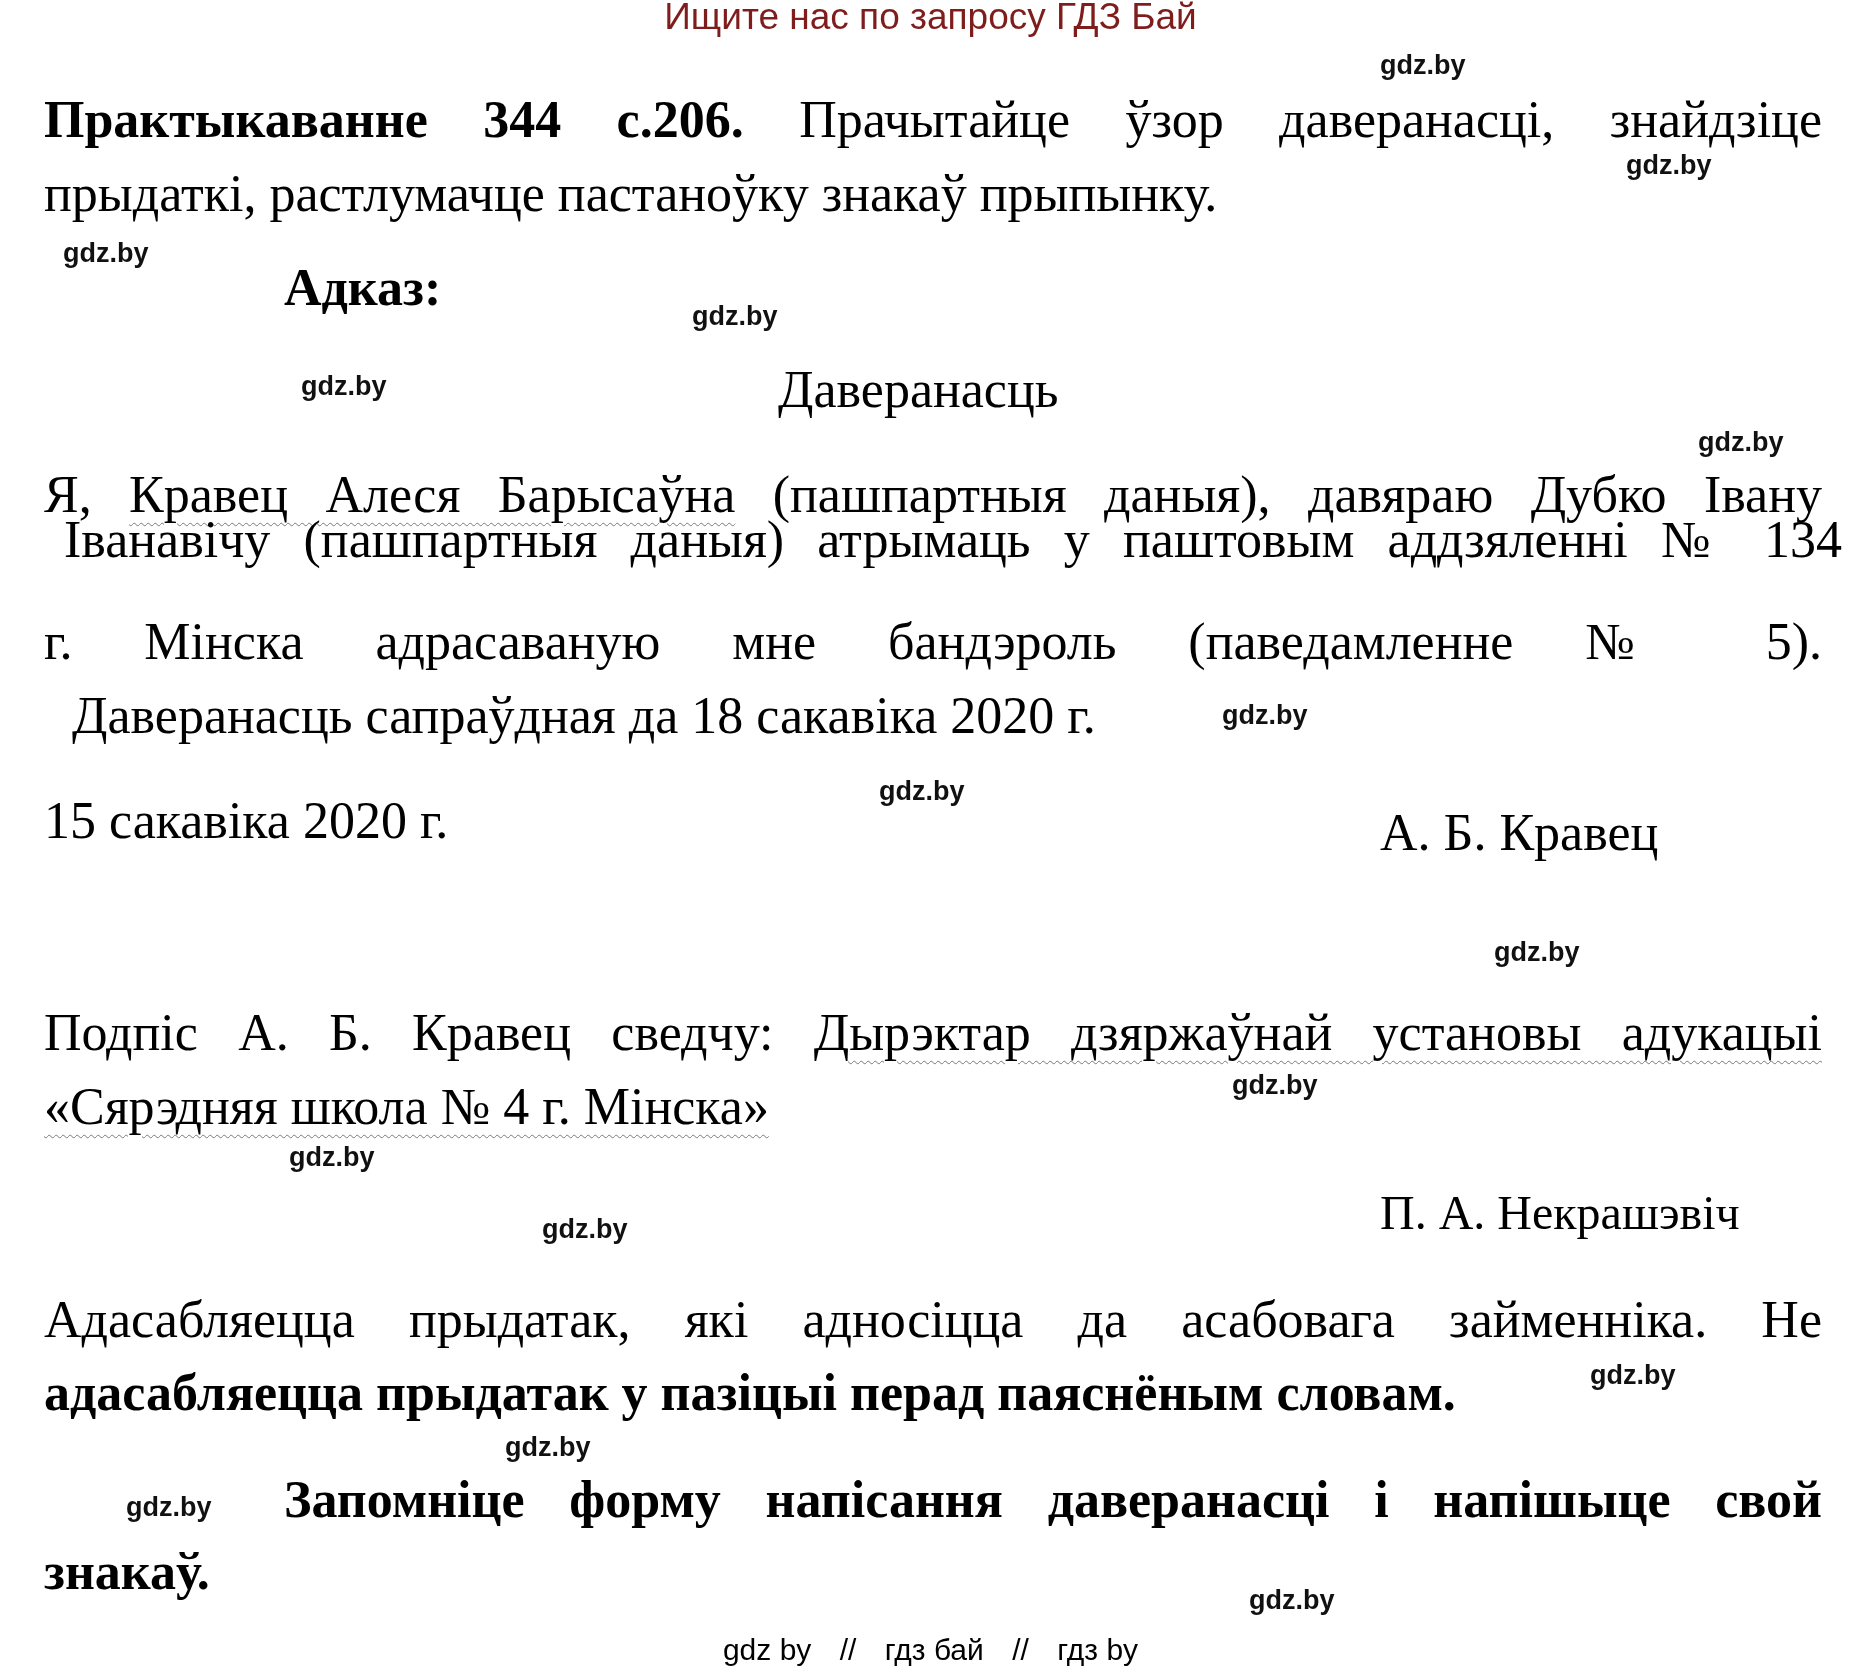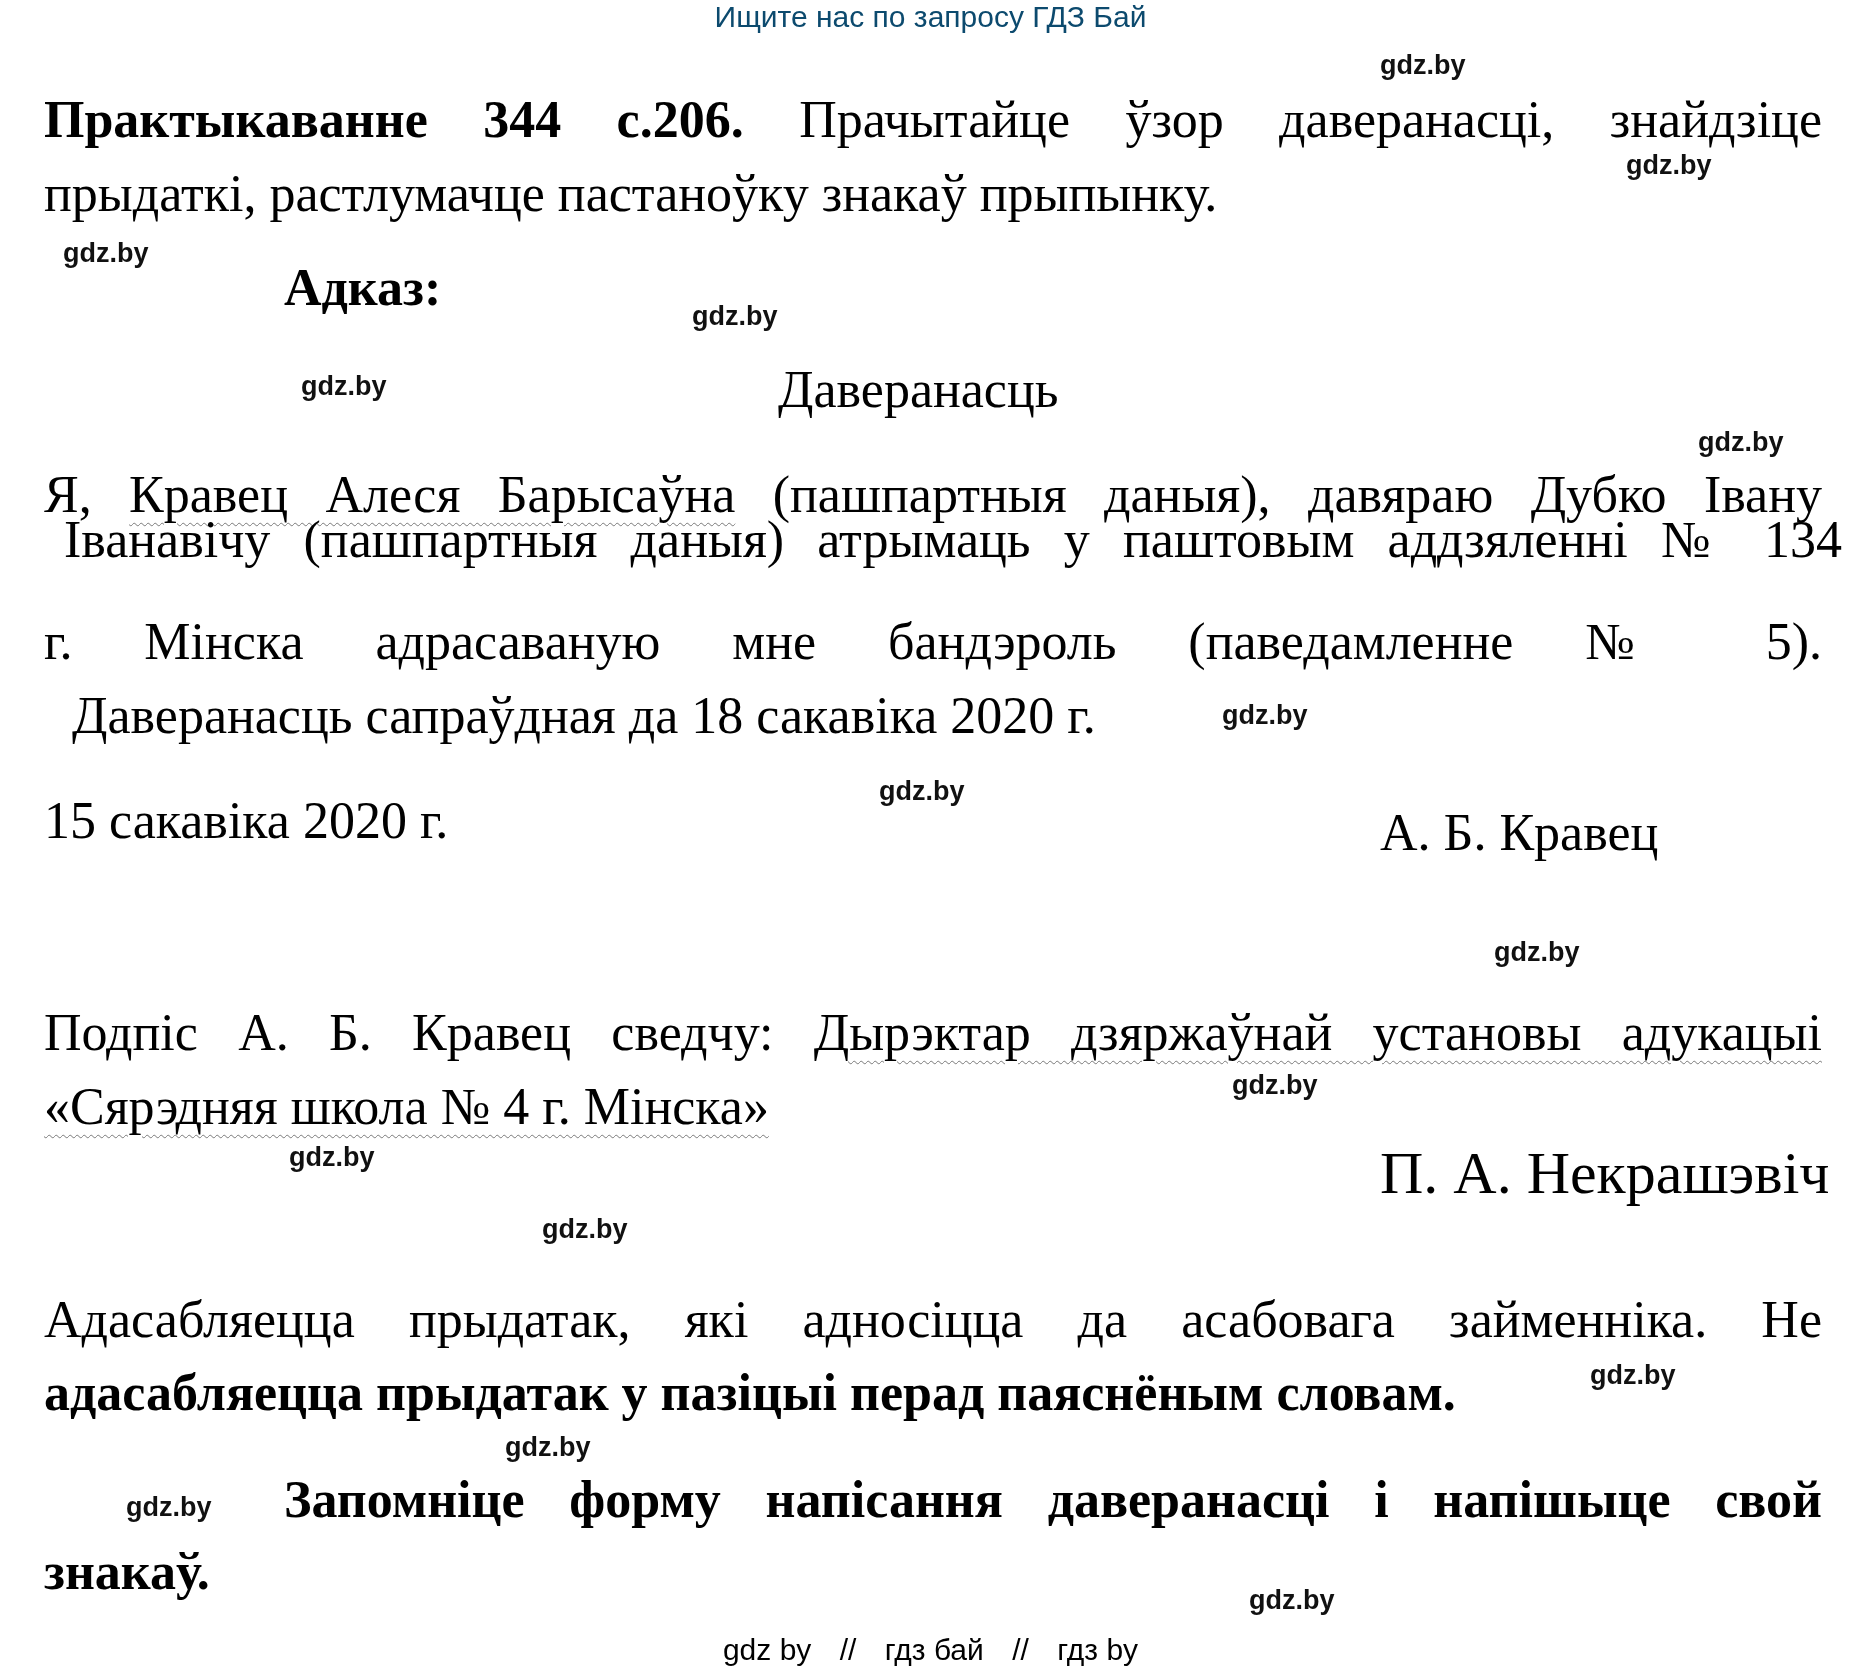--- a/index.html
+++ b/index.html
@@ -1,20 +1,20 @@
 <!DOCTYPE html>
 <html><head>
 <meta charset="utf-8">
 <style>
   html, body { margin: 0; padding: 0; background: #ffffff; }
   body { width: 1861px; height: 1667px; position: relative; overflow: hidden; color: #000; }
   .abs { position: absolute; white-space: nowrap; }
   .serif { font-family: "Liberation Serif", "DejaVu Serif", serif; }
   .sans { font-family: "Liberation Sans", "DejaVu Sans", sans-serif; }
-  .banner { color: #0c4a6e; font-size: 30px; left: 0; width: 1861px; top: 0; text-align: center; line-height: 34px; }
+  .banner { color: #7f1d1d; font-size: 37px; left: 0; width: 1861px; top: 0; text-align: center; line-height: 34px; }
   .footer { font-size: 30px; left: 0; width: 1861px; top: 1633px; text-align: center; line-height: 34px; }
   .footer span { margin: 0 10px; }
   .line { font-size: 52px; line-height: 60px; left: 44px; width: 1778px; text-align: justify; text-align-last: justify; white-space: normal; }
   .line.noj { text-align: left; text-align-last: left; width: auto; white-space: nowrap; }
   .bold { font-weight: bold; }
   .wavy { text-decoration: underline wavy #7a7a7a; text-decoration-thickness: 1px; text-underline-offset: 10px; }
   .wm { font-size: 27px; color: #111; line-height: 30px; font-weight: bold; }
 </style>
 </head>
 <body>
@@ -40,21 +40,21 @@
 
 <div class="abs serif" style="left:44px; top:791px; font-size:52px; line-height:60px;">15 сакавіка 2020 г.</div>
 <div class="abs serif" style="left:1380px; top:791px; font-size:52px; line-height:60px;margin-top:12px;">А. Б. Кравец</div>
 
 <div class="abs serif line" style="top:1003px;">
   <span>Подпіс А. Б. Кравец сведчу: </span><span class="wavy">Дырэктар дзяржаўнай установы адукацыі</span>
 </div>
 <div class="abs serif line noj" style="top:1077px;">
   <span class="wavy">«Сярэдняя школа № 4 г. Мінска»</span>
 </div>
-<div class="abs serif" style="left:1380px; top:1143px; font-size:60px; line-height:60px;">П. А. Некрашэвіч</div>
+<div class="abs serif" style="left:1380px; top:1183px; font-size:48px; line-height:60px;">П. А. Некрашэвіч</div>
 
 <div class="abs serif line" style="top:1290px;">Адасабляецца прыдатак, які адносіцца да асабовага займенніка. Не</div>
 <div class="abs serif line noj" style="top:1363px;font-weight:bold;">адасабляецца прыдатак у пазіцыі перад паяснёным словам.</div>
 
 <div class="abs serif bold" style="left:284px; width:1538px; top:1470px; font-size:52px; line-height:60px; text-align:justify; text-align-last:justify; white-space:normal;">Запомніце форму напісання даверанасці і напішыце свой</div>
 <div class="abs serif bold" style="left:44px; top:1542px; font-size:52px; line-height:60px;">знакаў.</div>
 
 <div class="abs sans wm" style="left:1380px; top:50px;">gdz.by</div>
 <div class="abs sans wm" style="left:1626px; top:150px;">gdz.by</div>
 <div class="abs sans wm" style="left:63px; top:238px;">gdz.by</div>

